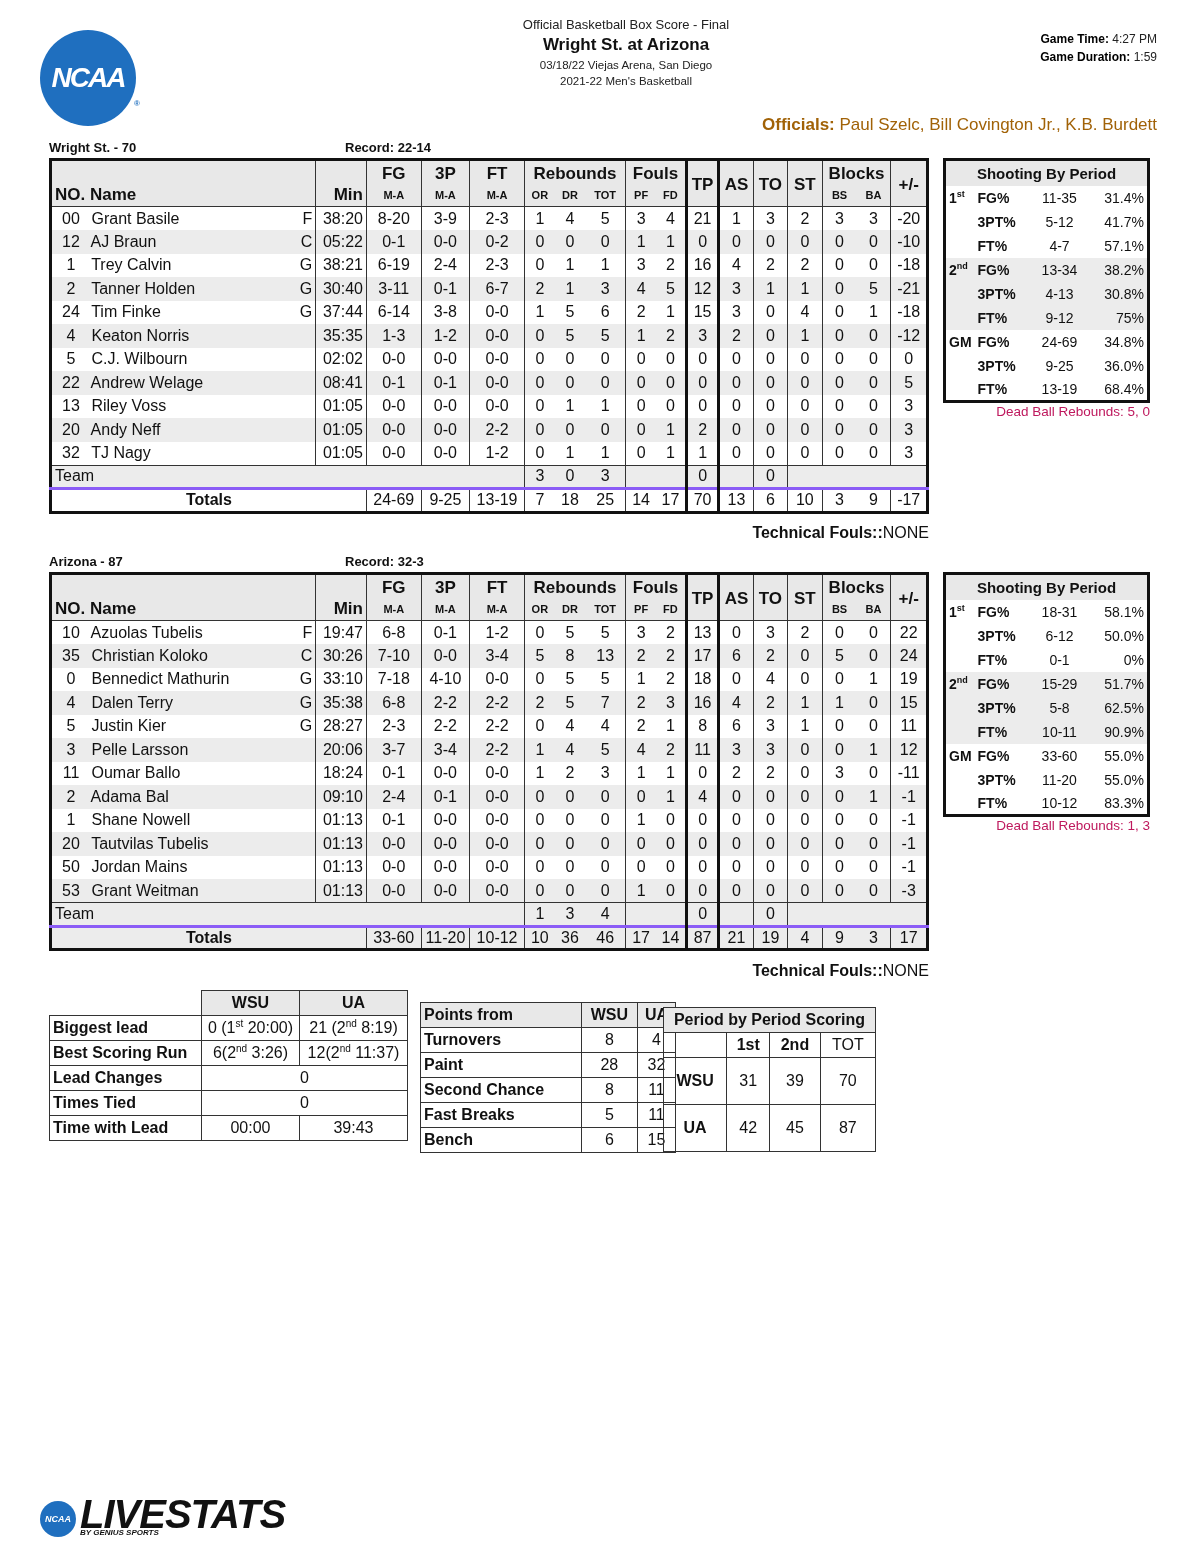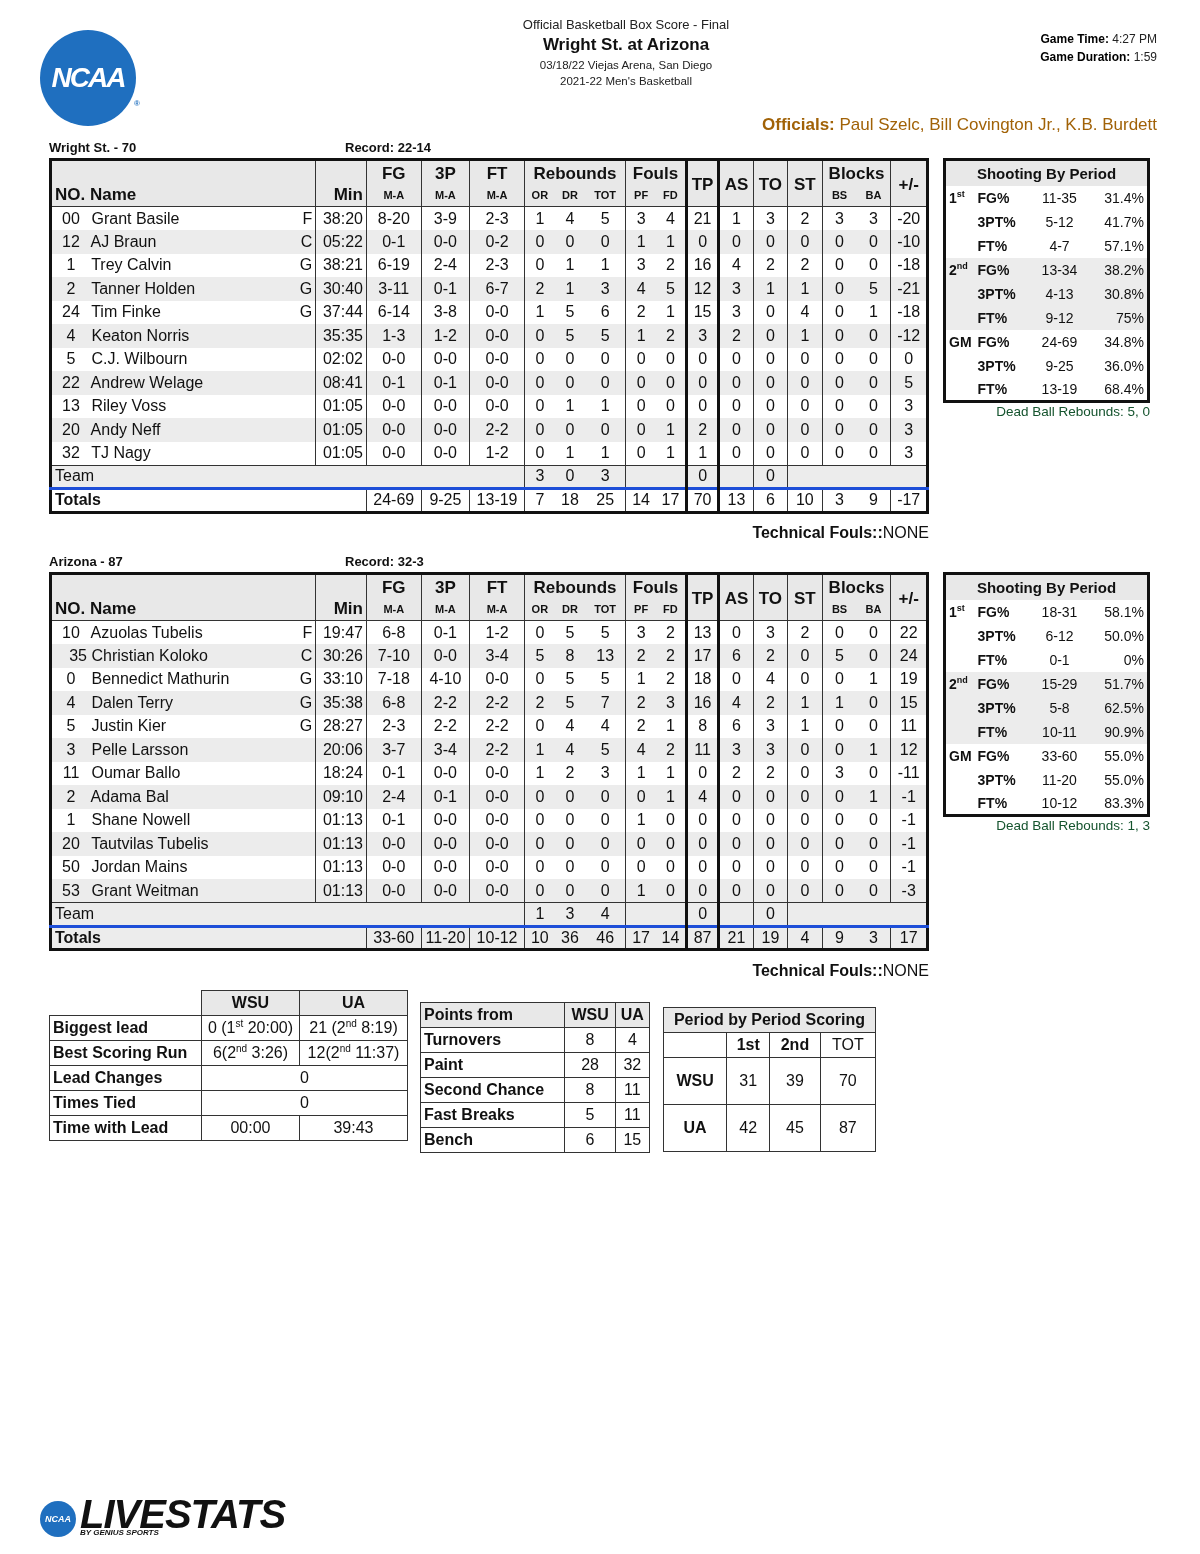--- a/index.html
+++ b/index.html
@@ -26,33 +26,33 @@
   table.box thead tr.h1 th { font-size: 17px; height: 25px; padding-top: 2px; }
   table.box thead tr.h2 th { font-size: 11px; height: 22px; }
   table.box tbody tr:nth-child(even) td { background: #ececec; }
   .c { text-align: center; }
   .r { text-align: right; }
   .l { text-align: left; }
   .bl { border-left: 1.5px solid #333; }
   .bL { border-left: 3px solid #111; }
   .bb { border-bottom: 1.5px solid #333; }
   table.box tr.team td { background: #ececec; border-top: 1.5px solid #333; }
-  table.box tr.totals td { font-weight: normal; border-top: 3px solid #1d4ed8; background: #fff; }
+  table.box tr.totals td { font-weight: normal; border-top: 3px solid #8b5cf6; background: #fff; text-align: center; }
   table.box tr.totals td.tl { font-weight: bold; }
   .tech { position: absolute; right: 271px; font-size: 16px; }
   .tech b { font-weight: bold; }
 
   table.shoot { position: absolute; left: 943px; width: 207px; border-collapse: collapse; border: 3px solid #111; font-size: 14px; }
   table.shoot td { height: 24px; padding: 0 3px; }
   table.shoot th { background: #e8e8e8; font-size: 15px; font-weight: bold; height: 26px; }
   table.shoot tr.alt td { background: #ececec; }
   table.shoot .per { font-weight: bold; width: 28px; font-size: 14px; }
   table.shoot .per sup { font-size: 9px; }
   table.shoot .stat { font-weight: bold; }
-  .dead { position: absolute; right: 50px; font-size: 13.5px; color: #14532d; }
+  .dead { position: absolute; right: 50px; font-size: 13.5px; color: #be185d; }
 
   table.sum { position: absolute; border-collapse: collapse; font-size: 16px; }
   table.sum td, table.sum th { border: 1.5px solid #333; padding: 0 3px; height: 25px; white-space: nowrap; }
   table.sum th { background: #e8e8e8; font-weight: bold; }
   table.sum td.lbl { font-weight: bold; }
   table.sum sup { font-size: 10px; }
   table.sum .blank { border: none; background: none; }
 
   .livestats { position: absolute; left: 40px; top: 1500px; display: flex; align-items: center; }
   .livestats .mini { width: 36px; height: 36px; border-radius: 50%; background: #1f6fbf; color: #fff; font-size: 9px; font-weight: bold; font-style: italic; display: flex; align-items: center; justify-content: center; }
@@ -466,21 +466,21 @@
         <td class="c">2</td>
         <td class="c bL">13</td>
         <td class="c bL">0</td>
         <td class="c bl">3</td>
         <td class="c bl">2</td>
         <td class="c bl">0</td>
         <td class="c">0</td>
         <td class="c bl">22</td>
       </tr>
         <tr style="">
-        <td class="l"><span style="display:inline-block;width:32px;text-align:right">35</span> <span>Christian Koloko</span><span style="float:right">C</span></td>
+        <td class="l"><span style="display:inline-block;width:32px;text-align:center">35</span> <span>Christian Koloko</span><span style="float:right">C</span></td>
         <td class="r bl">30:26</td>
         <td class="c bl">7-10</td>
         <td class="c bl">0-0</td>
         <td class="c bl">3-4</td>
         <td class="c bl">5</td>
         <td class="c">8</td>
         <td class="c">13</td>
         <td class="c bl">2</td>
         <td class="c">2</td>
         <td class="c bL">17</td>
@@ -803,21 +803,21 @@
     <td class="c" colspan="2">0</td>
   </tr>
   <tr>
     <td class="lbl">Time with Lead</td>
     <td class="c">00:00</td>
     <td class="c">39:43</td>
   </tr>
 </tbody>
   </table>
 
-<table class="sum" style="left:420px; top:1002px; width:230px;">
+<table class="sum" style="left:420px; top:1002px; width:256px;">
   <tbody>
       <tr>
     <th class="l">Points from</th>
     <th class="c">WSU</th>
     <th class="c">UA</th>
   </tr>
   </tbody>
     <tbody id="points-rows">
       <tr>
       <td class="lbl">Turnovers</td>

